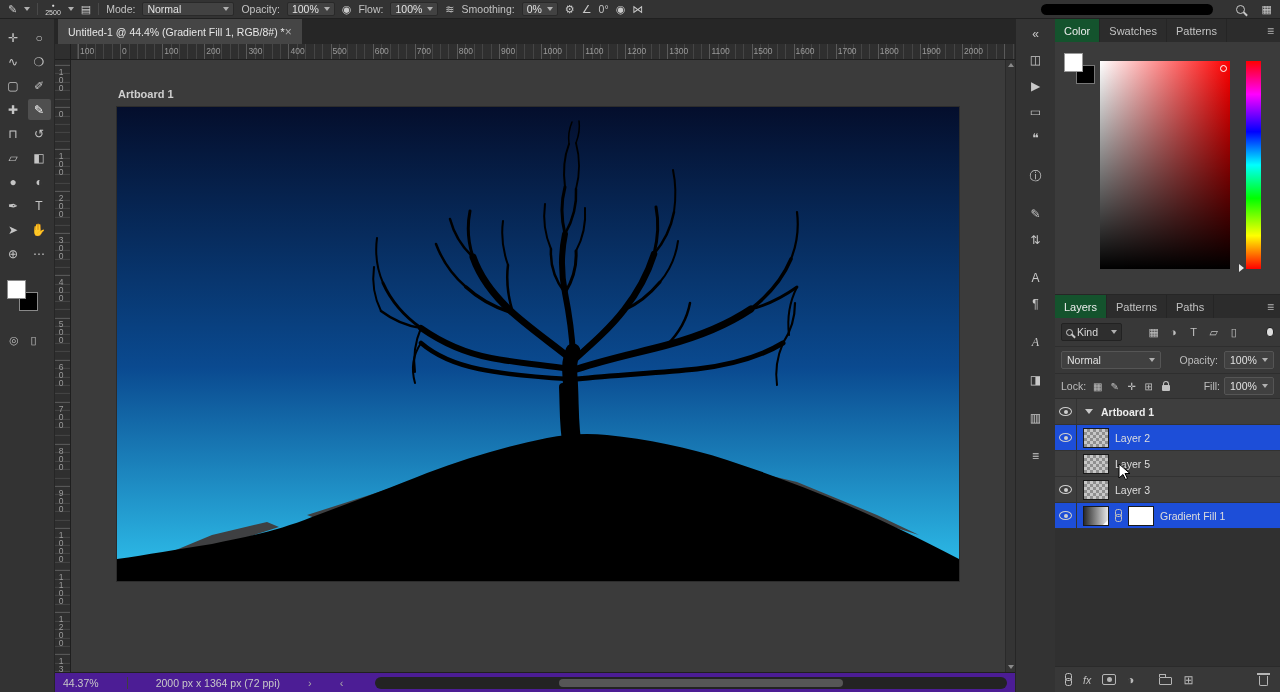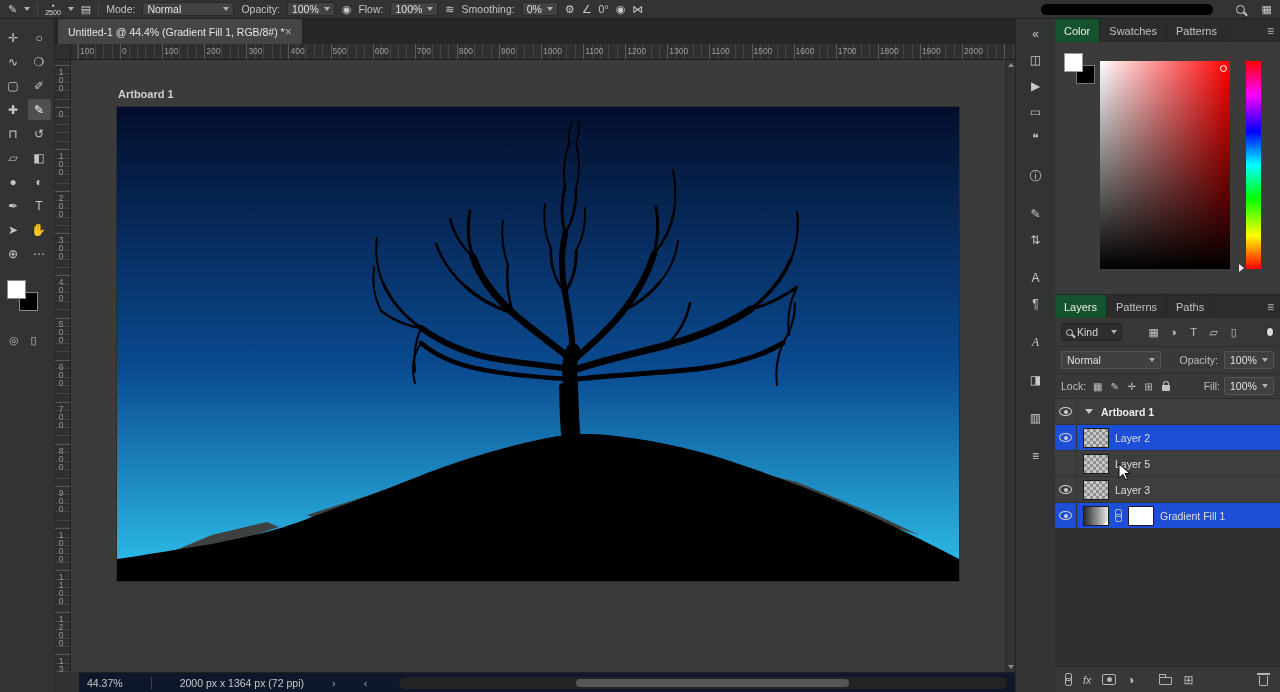--- a/index.html
+++ b/index.html
@@ -60,21 +60,21 @@
   .vlab{flex:none;height:42.1px;writing-mode:vertical-lr;text-orientation:upright;font-size:8.5px;color:#9b9b9b;letter-spacing:-2px;padding-top:2px;}
   .canvas{flex:1;position:relative;background:#3b3b3b;overflow:hidden;}
   .artboard-label{position:absolute;left:47px;top:28px;color:#cfcfcf;font-weight:bold;font-size:11px;}
   .artboard{position:absolute;left:46px;top:47px;width:842px;height:474px;box-shadow:0 0 0 1px #2c2c2c;}
   .sky{position:absolute;inset:0;background:linear-gradient(to bottom,#040e2c 0%,#0a4a90 55%,#2fc3ee 100%);}
   svg.scene{position:absolute;inset:0;display:block;}
   .vscroll{position:absolute;right:0;top:0;bottom:0;width:10px;background:#343434;border-left:1px solid #2a2a2a;}
   .vs-up{position:absolute;top:3px;left:2px;width:0;height:0;border-left:3px solid transparent;border-right:3px solid transparent;border-bottom:4px solid #8a8a8a;}
   .vs-down{position:absolute;bottom:3px;left:2px;width:0;height:0;border-left:3px solid transparent;border-right:3px solid transparent;border-top:4px solid #8a8a8a;}
 
-  .status-bar{position:absolute;left:0;right:0;bottom:0;height:20px;background:#0f172a;border-top:1px solid #202020;display:flex;align-items:center;gap:28px;padding:0 8px;color:#c8c8c8;margin-left:24px;}
+  .status-bar{position:absolute;left:0;right:0;bottom:0;height:20px;background:#4c1d95;border-top:1px solid #202020;display:flex;align-items:center;gap:28px;padding:0 8px;color:#c8c8c8;}
   .sb-div{width:1px;height:12px;background:#3f3f3f;}
   .sb-chev{color:#a8a8a8;font-size:11px;}
   .hscroll{flex:1;height:12px;background:#232323;border-radius:6px;position:relative;margin-left:4px;}
   .hthumb{position:absolute;left:29%;width:45%;top:2px;height:8px;background:#565656;border-radius:4px;}
 
   
   .right-strip{position:absolute;right:225px;top:19px;bottom:0;width:40px;background:#333;border-left:1px solid #262626;display:flex;flex-direction:column;align-items:center;padding-top:2px;z-index:10;}
   .strip-icon{width:28px;height:24px;display:flex;align-items:center;justify-content:center;color:#c9c9c9;font-size:12px;margin:1px 0;border-radius:3px;}
   .strip-icon.gap{margin-top:13px;}
   .strip-icon .italic{font-style:italic;font-family:"Liberation Serif",serif;}

